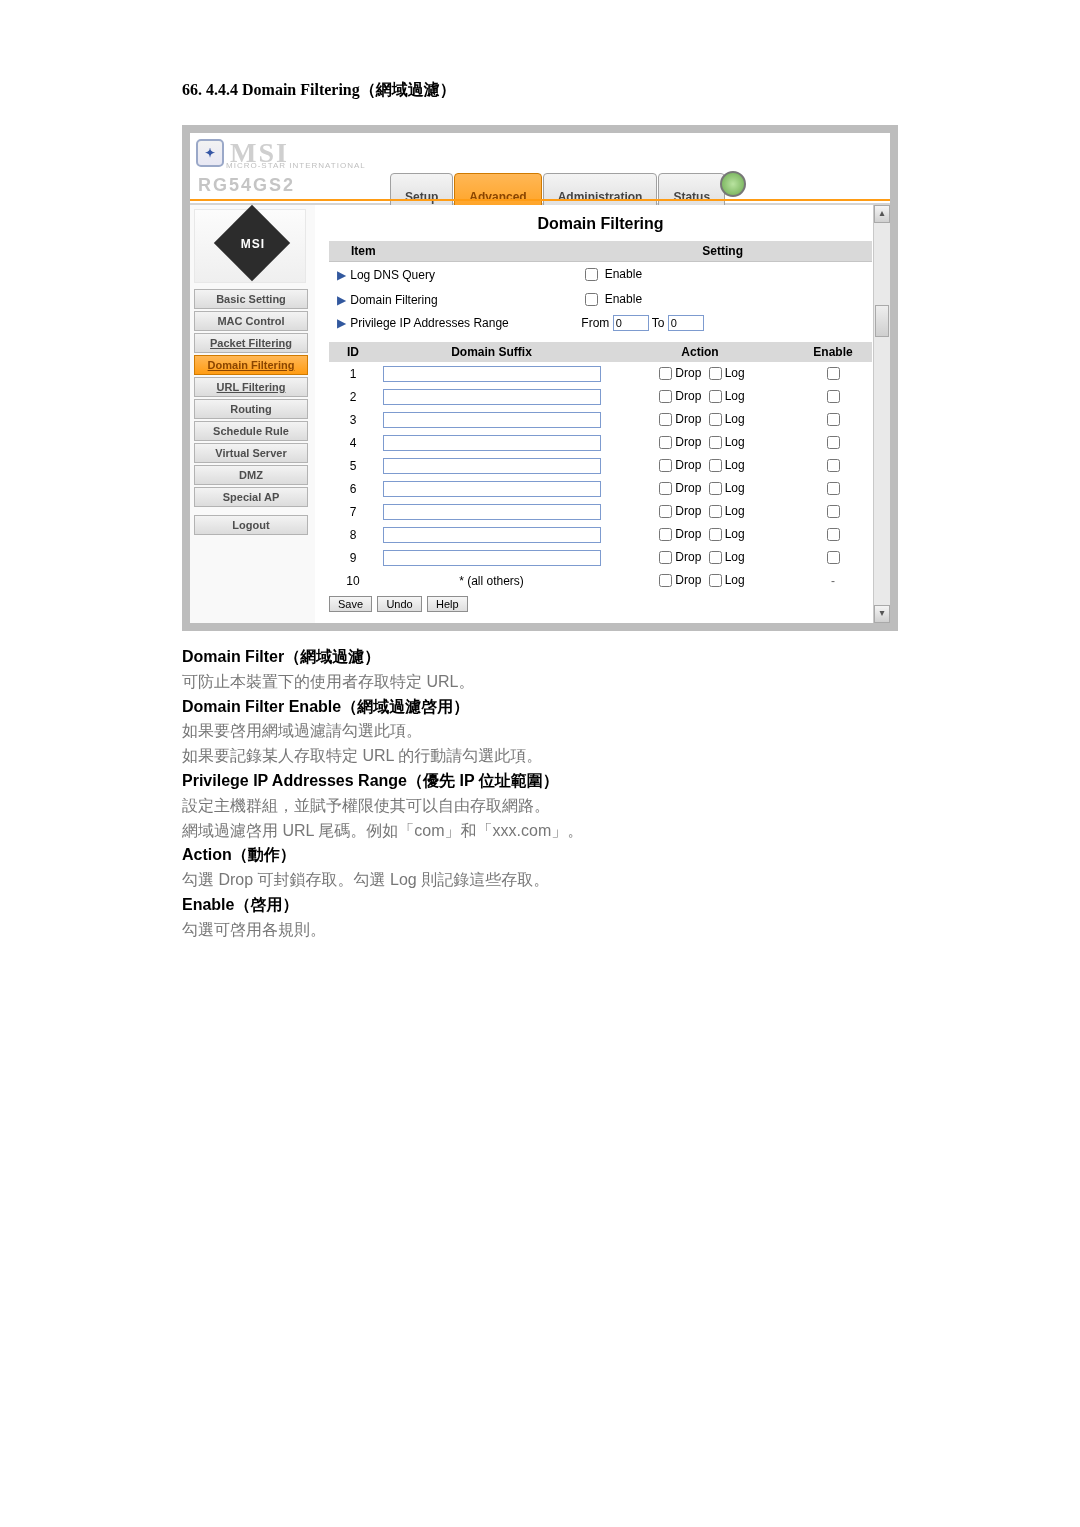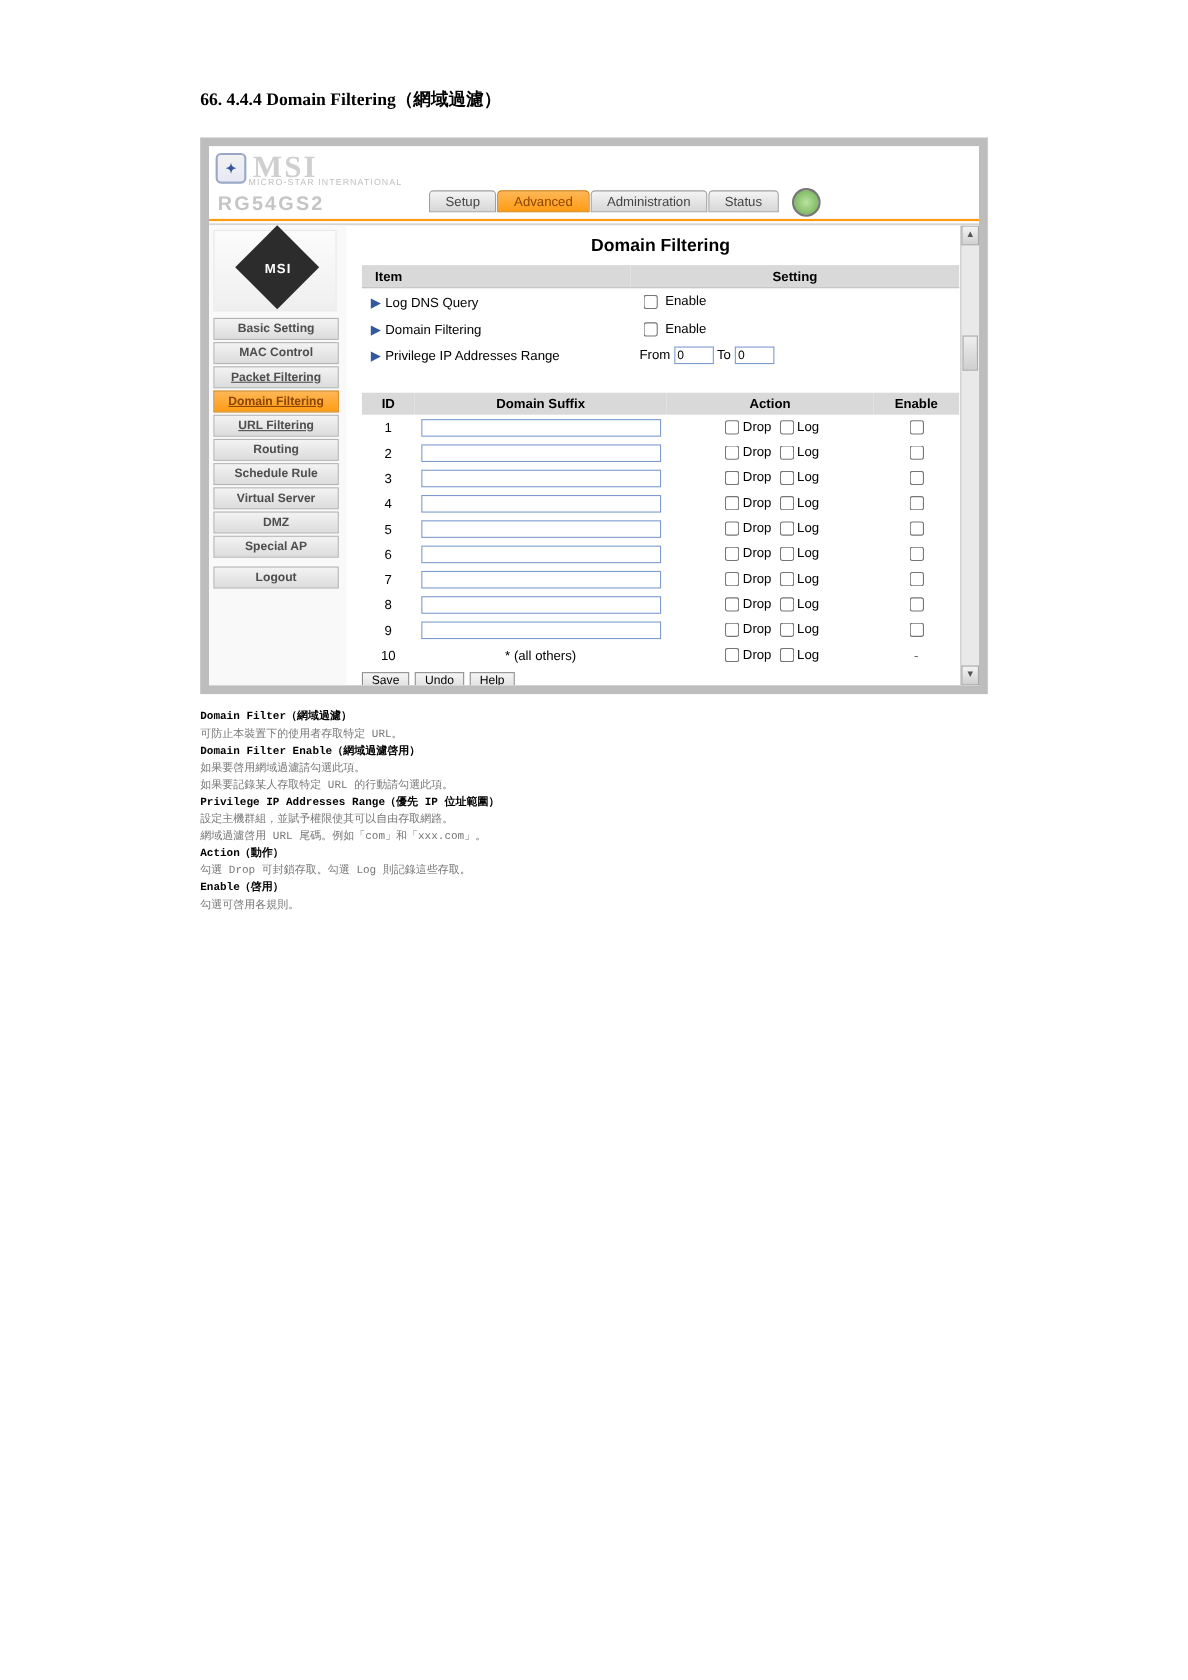--- a/index.html
+++ b/index.html
@@ -77,26 +77,26 @@
     color: #c5c5c5;
     font-weight: bold;
   }
   .main-tabs {
     position: absolute;
     left: 200px; top: 40px;
     display: flex;
     gap: 0;
   }
   .tab {
-    padding: 2px 14px;
+    padding: 16px 14px;
     background: linear-gradient(#f4f4f4,#d7d7d7);
     border: 1px solid #a1a1a1;
     border-top-left-radius: 4px;
     border-top-right-radius: 4px;
-    font-weight: normal;
+    font-weight: bold;
     color: #444;
     font-size: 12px;
     margin-right: 1px;
     cursor: pointer;
   }
   .tab.active {
     background: linear-gradient(#ffb756,#ff9c14);
     color: #8b4500;
     border-color: #d07a00;
   }
@@ -212,21 +212,21 @@
     padding: 6px 0 8px 0;
   }
   .settings-table {
     width: 100%;
     border-collapse: collapse;
   }
   .settings-table th {
     background: #d9d9d9;
     font-weight: bold;
     font-size: 12px;
-    padding: 3px 12px;
+    padding: 3px 22px;
     text-align: left;
     border-bottom: 1px solid #c5c5c5;
   }
   .settings-table td {
     padding: 3px 8px;
     font-size: 12px;
   }
   .tri {
     color: #32589e;
     margin-right: 4px;
@@ -238,21 +238,21 @@
   .mini-input {
     width: 30px;
     border: 1px solid #7d9bcf;
     padding: 1px 2px;
     font-size: 11px;
   }
 
   .rules-table {
     width: 100%;
     border-collapse: collapse;
-    margin-top: 23px;
+    margin-top: 8px;
   }
   .rules-table th {
     background: #d9d9d9;
     font-size: 12px;
     font-weight: bold;
     padding: 3px 0;
     text-align: center;
   }
   .rules-table td {
     text-align: center;
@@ -278,22 +278,22 @@
     border: 1px solid #8e8e8e;
     font-size: 11px;
     padding: 1px 8px;
     margin-right: 2px;
     cursor: pointer;
   }
 
   
   .desc {
     margin-top: 14px;
-    font-family: Liberation Mono, monospace;
-    font-size: 10px;
+    font-family: Liberation Sans, sans-serif;
+    font-size: 16px;
     line-height: 1.55;
   }
   .desc .bold { font-weight: bold; }
   .desc .gray { color: #777; }
 </style>
 </head>
 <body>
 
 <div class="page">
 

